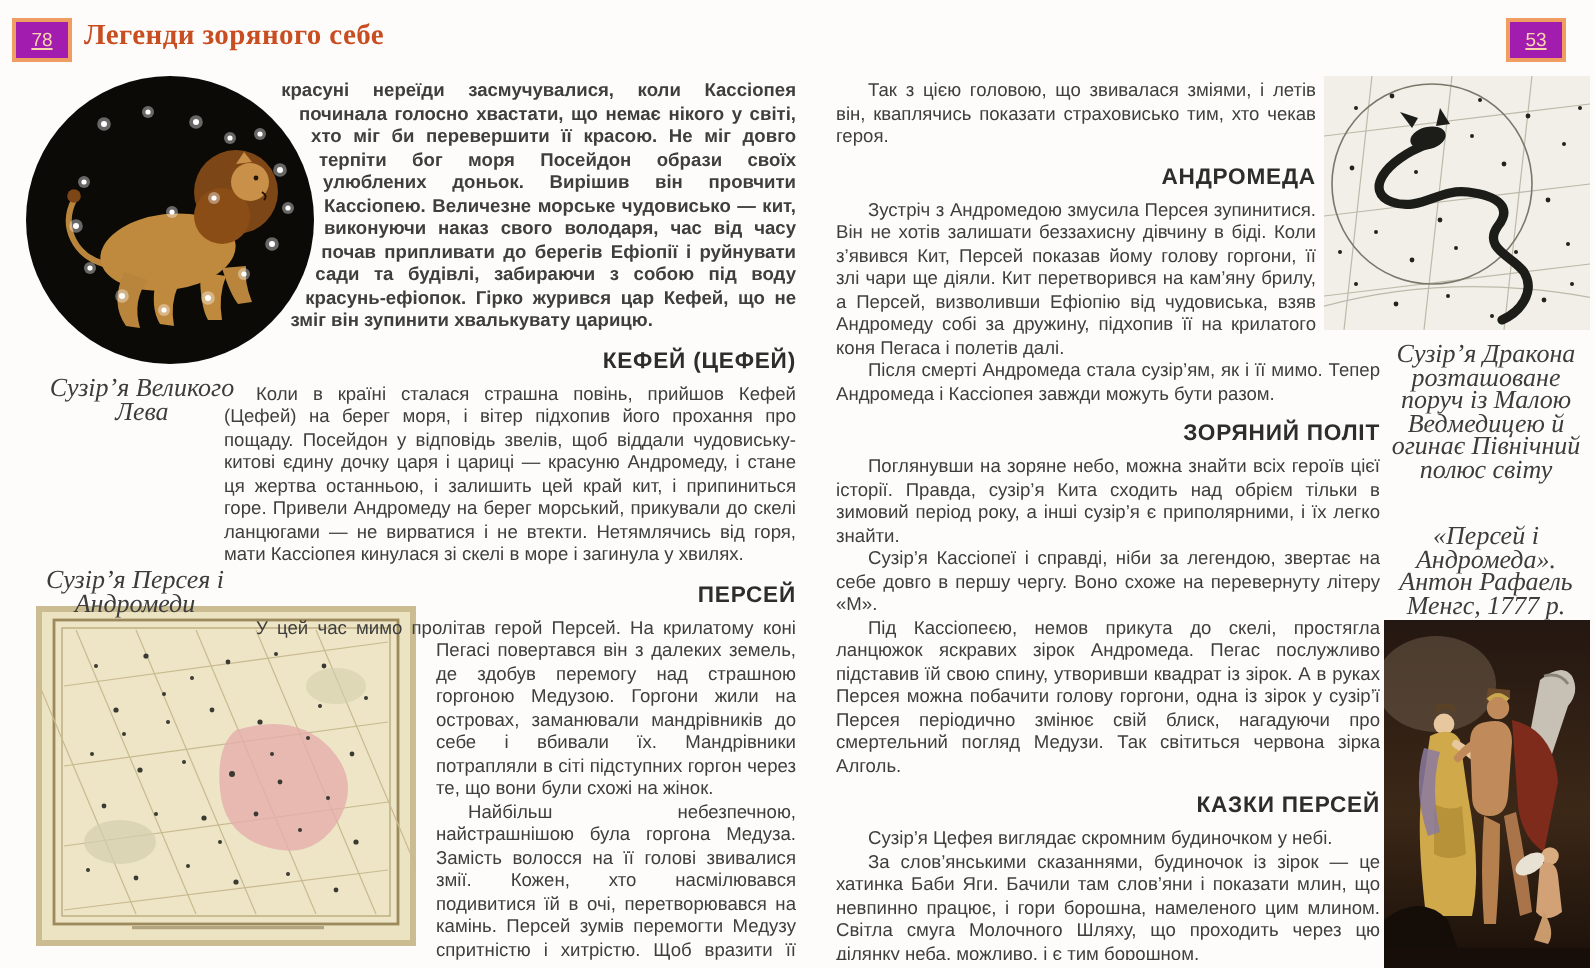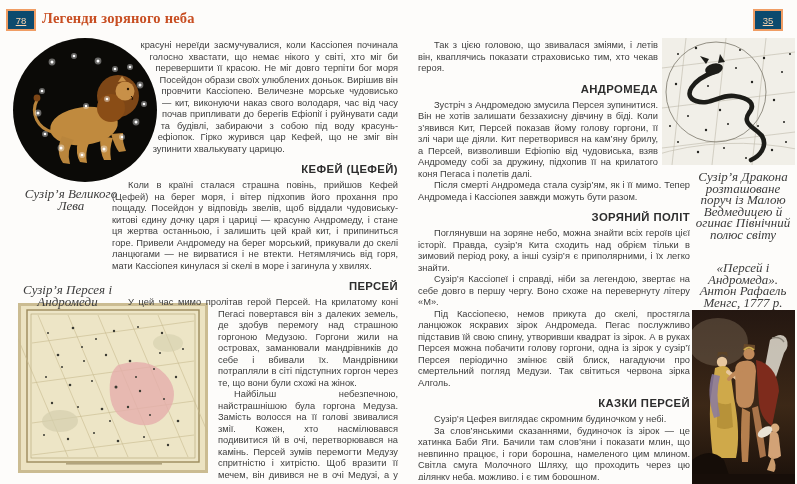--- a/index.html
+++ b/index.html
@@ -1,41 +1,41 @@
 <!DOCTYPE html>
 <html><head>
 <meta charset="utf-8">
 <style>
   * { margin:0; padding:0; box-sizing:border-box; }
   html,body { width:797px; height:484px; }
   body { font-family:"Liberation Sans",sans-serif; background:#ffffff; position:relative; overflow:hidden; }
   .spread { position:absolute; inset:0; background:#fdfcfa; }
 
-  .pagenum { position:absolute; top:9px; width:30px; height:22px; background:#0c4a6e;
+  .pagenum { position:absolute; top:9px; width:30px; height:22px; background:#a21caf;
              border:2px solid #f09d64; color:#fbd4ae; font-size:9.5px;
              display:flex; align-items:center; justify-content:center;text-decoration:underline; }
   .pagenum.ln { left:6px; }
   .pagenum.rn { left:753px; }
   .chapter-title { position:absolute; left:42px; top:10px; font-family:"Liberation Serif",serif;
              font-weight:bold; font-size:14.5px; color:#c84e22; letter-spacing:.2px; }
 
   .caption { position:absolute; font-family:"Liberation Serif",serif; font-style:italic;
              font-size:13px; line-height:11.5px; color:#3c3c3c;text-align:center; }
   .cap-leo { left:20px; top:188px; width:102px;font-family:Liberation Serif, serif; }
   .cap-map { left:20px; top:284px; width:95px; }
   .cap-draco { left:693px; top:171px; width:100px; }
   .cap-paint { left:693px; top:262px; width:100px; }
 
   .flow { position:absolute; top:40px; overflow:hidden; }
   .flow.fl { left:112px; width:286px; height:442px; }
   .flow.fr { left:418px; width:272px; height:440px; }
 
   p.para { font-size:9.3px; line-height:11.5px; text-align:justify;
            color:#3e3e3e; text-indent:16px; }
-  p.para.first { text-indent:0; }
+  p.para.first { text-indent:0;font-weight:bold; }
   h3.sec { font-size:11.3px; font-weight:bold; color:#2d2d2d; text-align:right;
            margin:8px 0 5px; letter-spacing:.4px; }
 
   .float-leo  { float:left; width:50px; height:122px;
                 shape-outside:circle(80px at -30px 66px); }
   .float-map  { float:left; width:106px; height:196px; shape-margin:5px;
                 shape-outside:polygon(0 26px,100% 26px,100% 100%,0 100%); }
   .float-draco{ float:right; width:32px; height:126px; }
 
   .img { position:absolute; display:block; }
@@ -43,22 +43,22 @@
   .img-map   { left:18px;  top:303px; }
   .img-draco { left:662px; top:38px; }
   .img-paint { left:692px; top:310px; }
 </style>
 </head>
 <body>
 
 <div class="spread">
 
   <div class="pagenum ln">78</div>
-  <div class="chapter-title">Легенди зоряного неба</div>
-  <div class="pagenum rn">35</div>
+  <div class="chapter-title">Легенди зоряного себе</div>
+  <div class="pagenum rn">53</div>
 
   <svg class="img img-leo" width="146" height="148" viewBox="0 0 146 148">
     <circle cx="73" cy="74" r="72" fill="#0b0a07"></circle>
     <path d="M40,96 C26,92 18,78 25,64" stroke="#b9853c" stroke-width="3" fill="none"></path>
     <circle cx="25" cy="62" r="3.4" fill="#7d4616"></circle>
     <ellipse cx="72" cy="90" rx="34" ry="19" fill="#c08a3e" transform="rotate(-7 72 90)"></ellipse>
     <path d="M50,100 q-7,16 1,27 l7,1 q-4,-14 4,-24 z" fill="#b9853c"></path>
     <path d="M66,104 q-3,14 2,22 l7,1 q-2,-11 2,-20 z" fill="#c08a3e"></path>
     <path d="M88,100 q0,17 4,24 l7,0 q-2,-12 2,-22 z" fill="#c08a3e"></path>
     <path d="M99,98 q4,13 8,18 l7,-1 q-4,-10 -3,-18 z" fill="#b9853c"></path>

